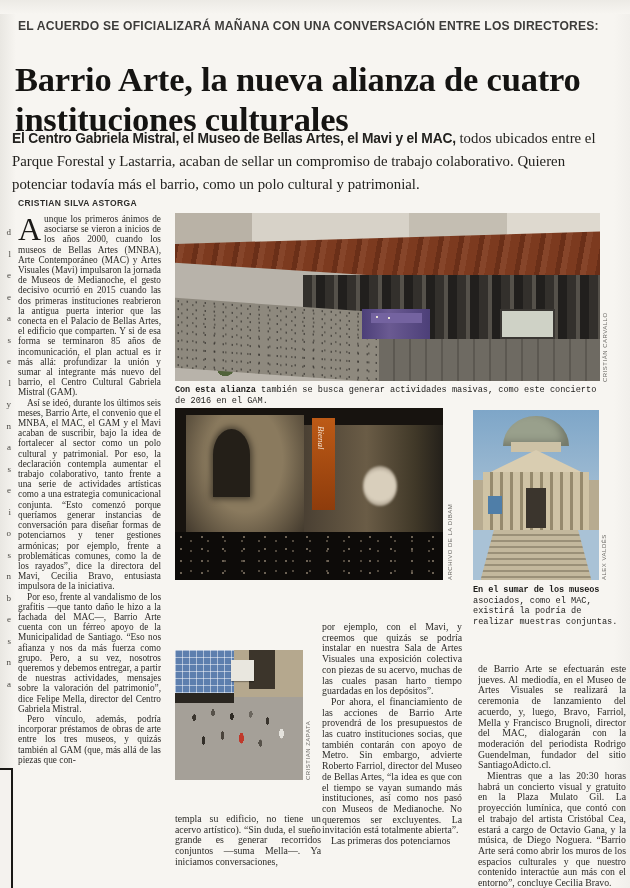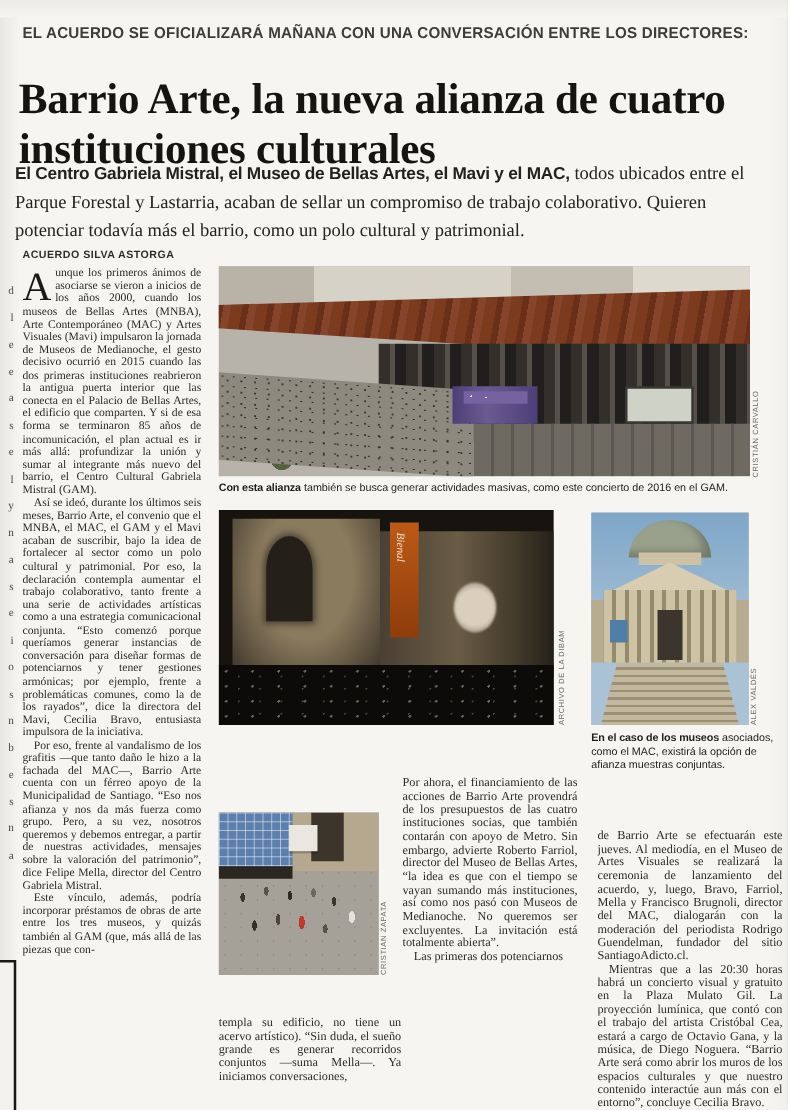--- a/index.html
+++ b/index.html
@@ -29,21 +29,21 @@
   .bodycol{position:absolute;text-align:justify;color:#2b2a27;overflow:hidden;}
   .bodycol p{margin:0;}
   .bodycol p + p{text-indent:9px;}
   .col1{left:18px;top:214px;width:143px;height:672px;font-size:9.3px;line-height:10.2px;}
   .col2{left:175px;top:814px;width:146px;height:72px;font-size:9.8px;line-height:10.7px;}
   .col3{left:322px;top:622px;width:140px;height:266px;font-size:9.8px;line-height:10.7px;}
   .col4{left:478px;top:622px;width:148px;height:266px;font-size:9.8px;line-height:10.7px;margin-top:42px;}
   .dropcap{float:left;font-size:32px;line-height:26px;padding:2px 3px 0 0;color:#1b1a18;
     font-family:"Liberation Serif",serif;}
   
-  .caption{position:absolute;font-family:Liberation Sans, sans-serif;font-size:8.6px;
+  .caption{position:absolute;font-family:Liberation Mono, monospace;font-size:8.6px;
     line-height:10.6px;color:#1e1d1b;}
   .caption b{letter-spacing:-.1px;}
   .credit{position:absolute;writing-mode:vertical-rl;transform:rotate(180deg);
     font-family:"Liberation Sans",sans-serif;font-size:6px;letter-spacing:.5px;
     color:#6b6965;white-space:nowrap;}
   
   .photo{position:absolute;overflow:hidden;background:#b8b3aa;}
   .ph-el{position:absolute;}
   
   .gam-sky{left:0;top:0;width:100%;height:30px;
@@ -160,27 +160,27 @@
 b
 e
 s
 n
 a</div>
   <div class="edge-box"></div>
 
   <div class="kicker">EL ACUERDO SE OFICIALIZARÁ MAÑANA CON UNA CONVERSACIÓN ENTRE LOS DIRECTORES:</div>
   <h1 class="headline">Barrio Arte, la nueva alianza de cuatro instituciones culturales</h1>
   <div class="lede"><b>El Centro Gabriela Mistral, el Museo de Bellas Artes, el Mavi y el MAC,</b><span> todos ubicados entre el Parque Forestal y Lastarria, acaban de sellar un compromiso de trabajo colaborativo. Quieren potenciar todavía más el barrio, como un polo cultural y patrimonial.</span></div>
-  <div class="byline">ACUERDO SILVA ASTORGA</div>
+  <div class="byline">CRISTIAN SILVA ASTORGA</div>
 
   <div class="bodycol col1">
     <p><span class="dropcap">A</span><span>unque los primeros ánimos de asociarse se vieron a inicios de los años 2000, cuando los museos de Bellas Artes (MNBA), Arte Contemporáneo (MAC) y Artes Visuales (Mavi) impulsaron la jornada de Museos de Medianoche, el gesto decisivo ocurrió en 2015 cuando las dos primeras instituciones reabrieron la antigua puerta interior que las conecta en el Palacio de Bellas Artes, el edificio que comparten. Y si de esa forma se terminaron 85 años de incomunicación, el plan actual es ir más allá: profundizar la unión y sumar al integrante más nuevo del barrio, el Centro Cultural Gabriela Mistral (GAM).</span></p>
     <p>Así se ideó, durante los últimos seis meses, Barrio Arte, el convenio que el MNBA, el MAC, el GAM y el Mavi acaban de suscribir, bajo la idea de fortalecer al sector como un polo cultural y patrimonial. Por eso, la declaración contempla aumentar el trabajo colaborativo, tanto frente a una serie de actividades artísticas como a una estrategia comunicacional conjunta. “Esto comenzó porque queríamos generar instancias de conversación para diseñar formas de potenciarnos y tener gestiones armónicas; por ejemplo, frente a problemáticas comunes, como la de los rayados”, dice la directora del Mavi, Cecilia Bravo, entusiasta impulsora de la iniciativa.</p>
     <p>Por eso, frente al vandalismo de los grafitis —que tanto daño le hizo a la fachada del MAC—, Barrio Arte cuenta con un férreo apoyo de la Municipalidad de Santiago. “Eso nos afianza y nos da más fuerza como grupo. Pero, a su vez, nosotros queremos y debemos entregar, a partir de nuestras actividades, mensajes sobre la valoración del patrimonio”, dice Felipe Mella, director del Centro Gabriela Mistral.</p>
-    <p>Este vínculo, además, podría incorporar préstamos de obras de arte entre los tres museos, y quizás también al GAM (que, más allá de las piezas que con-</p>
+    <p>Pero vínculo, además, podría incorporar préstamos de obras de arte entre los tres museos, y quizás también al GAM (que, más allá de las piezas que con-</p>
   </div>
 
   <div class="photo" style="left:175px;top:213px;width:425px;height:168px;">
     <div class="ph-el gam-sky"></div>
     <div class="ph-el gam-trees"></div>
     <div class="ph-el gam-roof"></div>
     <div class="ph-el gam-face"></div>
     <div class="ph-el gam-ground"></div>
     <div class="ph-el gam-crowd"></div>
     <div class="ph-el gam-stage"></div>
@@ -208,37 +208,38 @@
     <div class="ph-el mac-dome"></div>
     <div class="ph-el mac-drum"></div>
     <div class="ph-el mac-pediment"></div>
     <div class="ph-el mac-wings"></div>
     <div class="ph-el mac-block"></div>
     <div class="ph-el mac-door"></div>
     <div class="ph-el mac-banner"></div>
     <div class="ph-el mac-stairs"></div>
   </div>
   <div class="credit" style="left:601px;top:470px;height:110px;">ALEX VALDÉS</div>
-  <div class="caption" style="left:473px;top:585px;width:152px;"><b>En el caso de los museos</b><span> asociados, como el MAC, existirá la opción de afianza muestras conjuntas.</span></div>
+  <div class="caption" style="left:473px;top:585px;width:152px;"><b>En el sumar de los museos</b><span> asociados, como el MAC, existirá la podría de realizar muestras conjuntas.</span></div>
 
   <div class="photo" style="left:175px;top:650px;width:128px;height:130px;">
     <div class="ph-el mavi-bg"></div>
     <div class="ph-el mavi-wall"></div>
     <div class="ph-el mavi-door"></div>
     <div class="ph-el mavi-mural"></div>
     <div class="ph-el mavi-stage"></div>
     <div class="ph-el mavi-banner"></div>
     <div class="ph-el mavi-people"></div>
   </div>
   <div class="credit" style="left:305px;top:672px;height:108px;">CRISTIAN ZAPATA</div>
 
   <div class="bodycol col2">
     <p>templa su edificio, no tiene un acervo artístico). “Sin duda, el sueño grande es generar recorridos conjuntos —suma Mella—. Ya iniciamos conversaciones,</p>
   </div>
   <div class="bodycol col3">
+    <p>por ejemplo, con el Mavi, y creemos que quizás se podría instalar en nuestra Sala de Artes Visuales una exposición colectiva con piezas de su acervo, muchas de las cuales pasan harto tiempo guardadas en los depósitos”.</p>
     <p>Por ahora, el financiamiento de las acciones de Barrio Arte provendrá de los presupuestos de las cuatro instituciones socias, que también contarán con apoyo de Metro. Sin embargo, advierte Roberto Farriol, director del Museo de Bellas Artes, “la idea es que con el tiempo se vayan sumando más instituciones, así como nos pasó con Museos de Medianoche. No queremos ser excluyentes. La invitación está totalmente abierta”.</p>
     <p>Las primeras dos potenciarnos</p>
   </div>
   <div class="bodycol col4">
     <p>de Barrio Arte se efectuarán este jueves. Al mediodía, en el Museo de Artes Visuales se realizará la ceremonia de lanzamiento del acuerdo, y, luego, Bravo, Farriol, Mella y Francisco Brugnoli, director del MAC, dialogarán con la moderación del periodista Rodrigo Guendelman, fundador del sitio SantiagoAdicto.cl.</p>
     <p>Mientras que a las 20:30 horas habrá un concierto visual y gratuito en la Plaza Mulato Gil. La proyección lumínica, que contó con el trabajo del artista Cristóbal Cea, estará a cargo de Octavio Gana, y la música, de Diego Noguera. “Barrio Arte será como abrir los muros de los espacios culturales y que nuestro contenido interactúe aun más con el entorno”, concluye Cecilia Bravo.</p>
   </div>
 
 </div>
 

